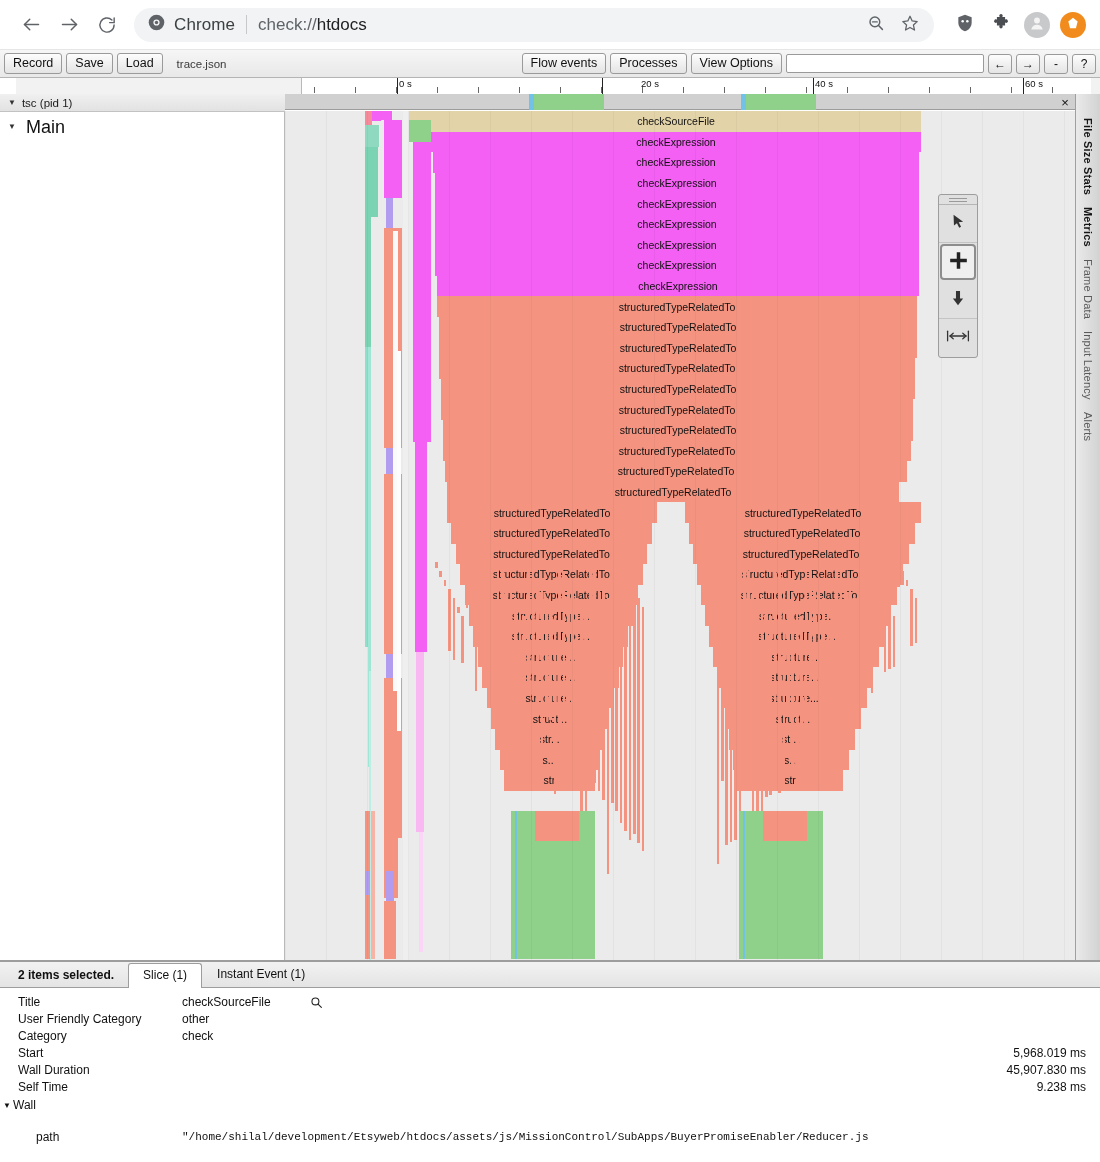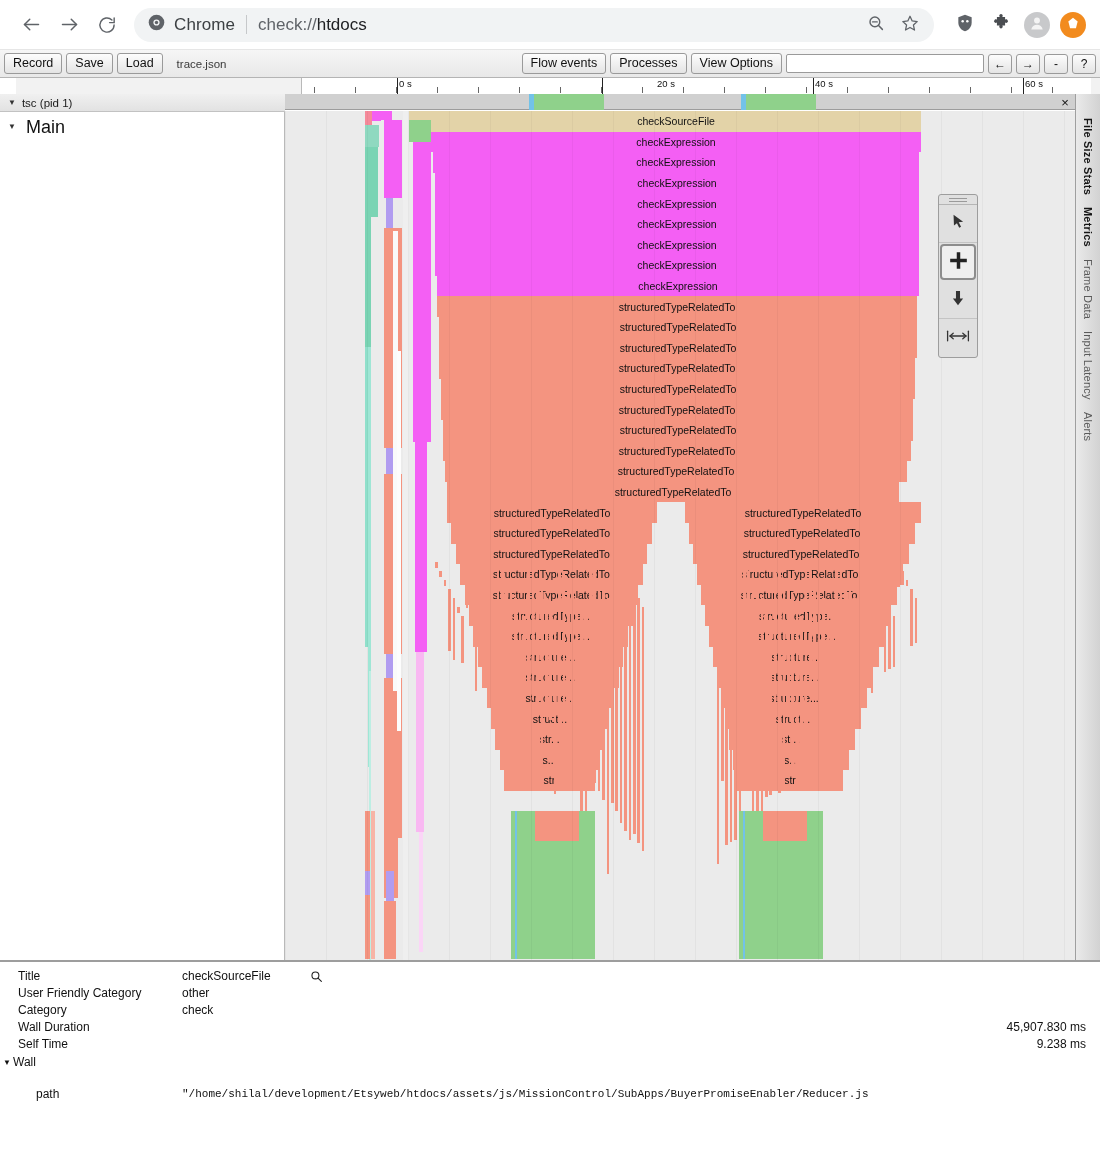--- a/index.html
+++ b/index.html
@@ -328,21 +328,21 @@
       <div class="rtick" style="left: 504px;"></div>
       <div class="rtick" style="left: 545px;"></div>
       <div class="rtick" style="left: 586px;"></div>
       <div class="rtick" style="left: 627px;"></div>
       <div class="rtick" style="left: 668px;"></div>
       <div class="rtick" style="left: 709px;"></div>
       <div class="rtick" style="left: 750px;"></div>
       <div class="rmajor" style="left: 95px;"></div>
       <div class="rlabel" style="left: 95px;">0 s</div>
       <div class="rmajor" style="left: 300px;"></div>
-      <div class="rlabel" style="left: 312px; padding-left: 43px;">20 s</div>
+      <div class="rlabel" style="left: 296px; padding-left: 43px;">20 s</div>
       <div class="rmajor" style="left: 511px;"></div>
       <div class="rlabel" style="left: 511px;">40 s</div>
       <div class="rmajor" style="left: 721px;"></div>
       <div class="rlabel" style="left: 721px;">60 s</div>
     </div>
   <div id="ruler-right-pad"></div>
 </div>
 
 <div id="overview">
     <div class="ov-sel" style="left: 244px; width: 75px;">
@@ -705,38 +705,47 @@
 
 <div id="right-tabs">
     <div class="vtab strong">File Size Stats</div>
     <div class="vtab strong">Metrics</div>
     <div class="vtab">Frame Data</div>
     <div class="vtab">Input Latency</div>
     <div class="vtab">Alerts</div>
   </div>
 
 <div id="detail-panel">
+  <div id="detail-tabs">
+    <span id="sel-count">2 items selected.</span>
+  <div class="dtab active">Slice (1)</div>
+      <div class="dtab">Instant Event (1)</div>
+    </div>
   <div id="detail-body">
       <div class="drow">
         <span class="dkey">Title</span>
         <span class="dval">checkSourceFile</span>
         <span id="magnifier"><svg width="13" height="13" viewBox="0 0 24 24" fill="none" stroke="#222" stroke-width="2" stroke-linecap="round">
             <circle cx="10" cy="10" r="6.4"></circle>
             <line x1="14.8" y1="14.8" x2="21" y2="21"></line>
           </svg></span>
       </div>
       <div class="drow">
         <span class="dkey">User Friendly Category</span>
         <span class="dval">other</span>
       </div>
       <div class="drow">
         <span class="dkey">Category</span>
         <span class="dval">check</span>
       </div>
       <div class="drow">
+        <span class="dkey">Start</span>
+        <span class="dval-right">5,968.019 ms</span>
+      </div>
+      <div class="drow">
         <span class="dkey">Wall Duration</span>
         <span class="dval-right">45,907.830 ms</span>
       </div>
       <div class="drow">
         <span class="dkey">Self Time</span>
         <span class="dval-right">9.238 ms</span>
       </div>
       <div id="args-row">
         <span id="args-caret">▼</span>
         <span id="args-label">Wall</span>

